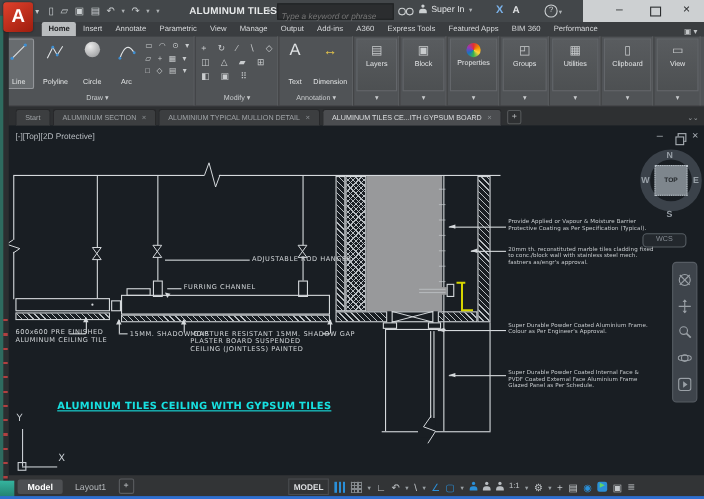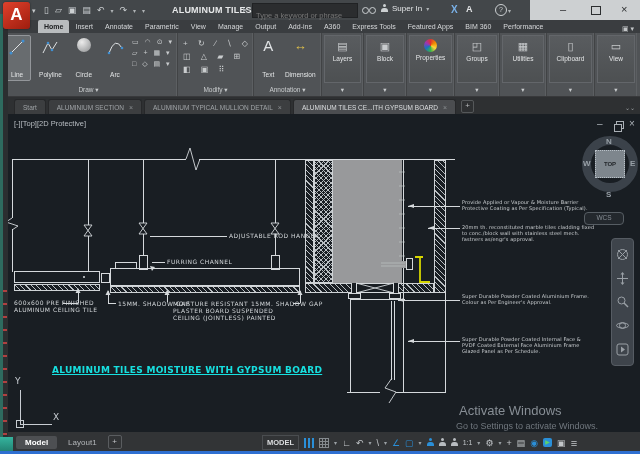--- a/index.html
+++ b/index.html
@@ -11,21 +11,21 @@
   .titlebar-light{left:530px;top:0;width:110px;height:20px;background:#cdd0d2;}
   .applogo{left:3px;top:2px;width:27px;height:27px;border-radius:3px;z-index:60;
     background:linear-gradient(145deg,#e0412c,#9e1d0e);color:#fff;font-weight:bold;
     font-size:17px;text-align:center;line-height:26px;box-shadow:0 0 2px #0008;}
   .applogo-caret{left:32px;top:7px;color:#c6c9cb;font-size:7px;z-index:61;}
   .qat{left:44px;top:3px;height:14px;display:flex;gap:6px;align-items:center;color:#ccd0d2;font-size:9px;}
   .doc-title{left:172px;top:5px;color:#e6e8e9;font-size:9px;font-weight:bold;letter-spacing:.2px;}
   .search-caret{left:243px;top:5px;color:#a9adb0;font-size:8px;}
   .searchbox{left:252px;top:3px;width:104px;height:13px;background:#2b2d2f;border:1px solid #202224;}
   .searchbox input{width:96px;height:11px;background:transparent;border:0;outline:none;
-    color:#8d9296;font-size:7.5px;padding:0 3px;font-family:"Liberation Sans",sans-serif;}
+    color:#8d9296;font-size:7.5px;font-style:italic;padding:0 3px;font-family:"Liberation Sans",sans-serif;}
   .binoc{left:362px;top:7px;width:14px;height:7px;}
   .binoc i{position:absolute;width:5px;height:5px;border:1px solid #ccd0d2;border-radius:50%;}
   .binoc i+i{left:7px;}
   .person{width:7px;height:9px;position:relative;display:inline-block;}
   .person:before{content:"";position:absolute;left:2px;top:0;width:3px;height:3px;border-radius:50%;background:#ccd0d2;}
   .person:after{content:"";position:absolute;left:0;top:4px;width:7px;height:4px;border-radius:3px 3px 0 0;background:#ccd0d2;}
   .signin{left:381px;top:4px;display:flex;gap:4px;align-items:center;color:#e2e4e6;font-size:8px;}
   .tb-caret{color:#aeb2b5;font-size:6px;}
   .xlogo{left:451px;top:4px;color:#7ab1e8;font-weight:bold;font-size:10px;}
   .exch{left:466px;top:4px;color:#e2e4e6;font-weight:bold;font-size:9px;}
@@ -468,30 +468,28 @@
   </div>
   <div class="anntxt" style="left:462px;top:293px;">
     <div>Super Durable Powder Coated Aluminium Frame.</div>
       <div>Colour as Per Engineer's Approval.</div>
   </div>
   <div class="anntxt" style="left:462px;top:336px;">
     <div>Super Durable Powder Coated Internal Face &amp;</div>
       <div>PVDF Coated External Face Aluminium Frame</div>
       <div>Glazed Panel as Per Schedule.</div>
   </div>
-  <div class="abs cyantitle">ALUMINUM TILES MOISTURE WITH GYPSUM BOARD</div>
+  <div class="abs cyantitle">ALUMINUM TILES CEILING WITH GYPSUM TILES</div>
 
   <span class="abs ucslbl" style="left:15px;top:376px;">Y</span>
   <div class="vl" style="left:20px;top:390px;height:34px;background:#c8cdd2;"></div>
   <div class="hl" style="left:20px;top:424px;width:32px;background:#c8cdd2;"></div>
   <div class="box" style="left:16px;top:420px;width:8px;height:8px;border-color:#c8cdd2;"></div>
   <span class="abs ucslbl" style="left:53px;top:412px;">X</span>
 
-  <div class="abs watermark1">Activate Windows</div>
-  <div class="abs watermark2">Go to Settings to activate Windows.</div>
 
   <div class="abs statusbar"></div>
   <div class="abs mtabs">
     <span class="mtab active">Model</span>
     <span class="mtab">Layout1</span>
     <span class="mtab-plus">+</span>
   </div>
   <div class="abs sicons">
     <span class="modelbtn">MODEL</span>
     <span class="gridicon"></span>

